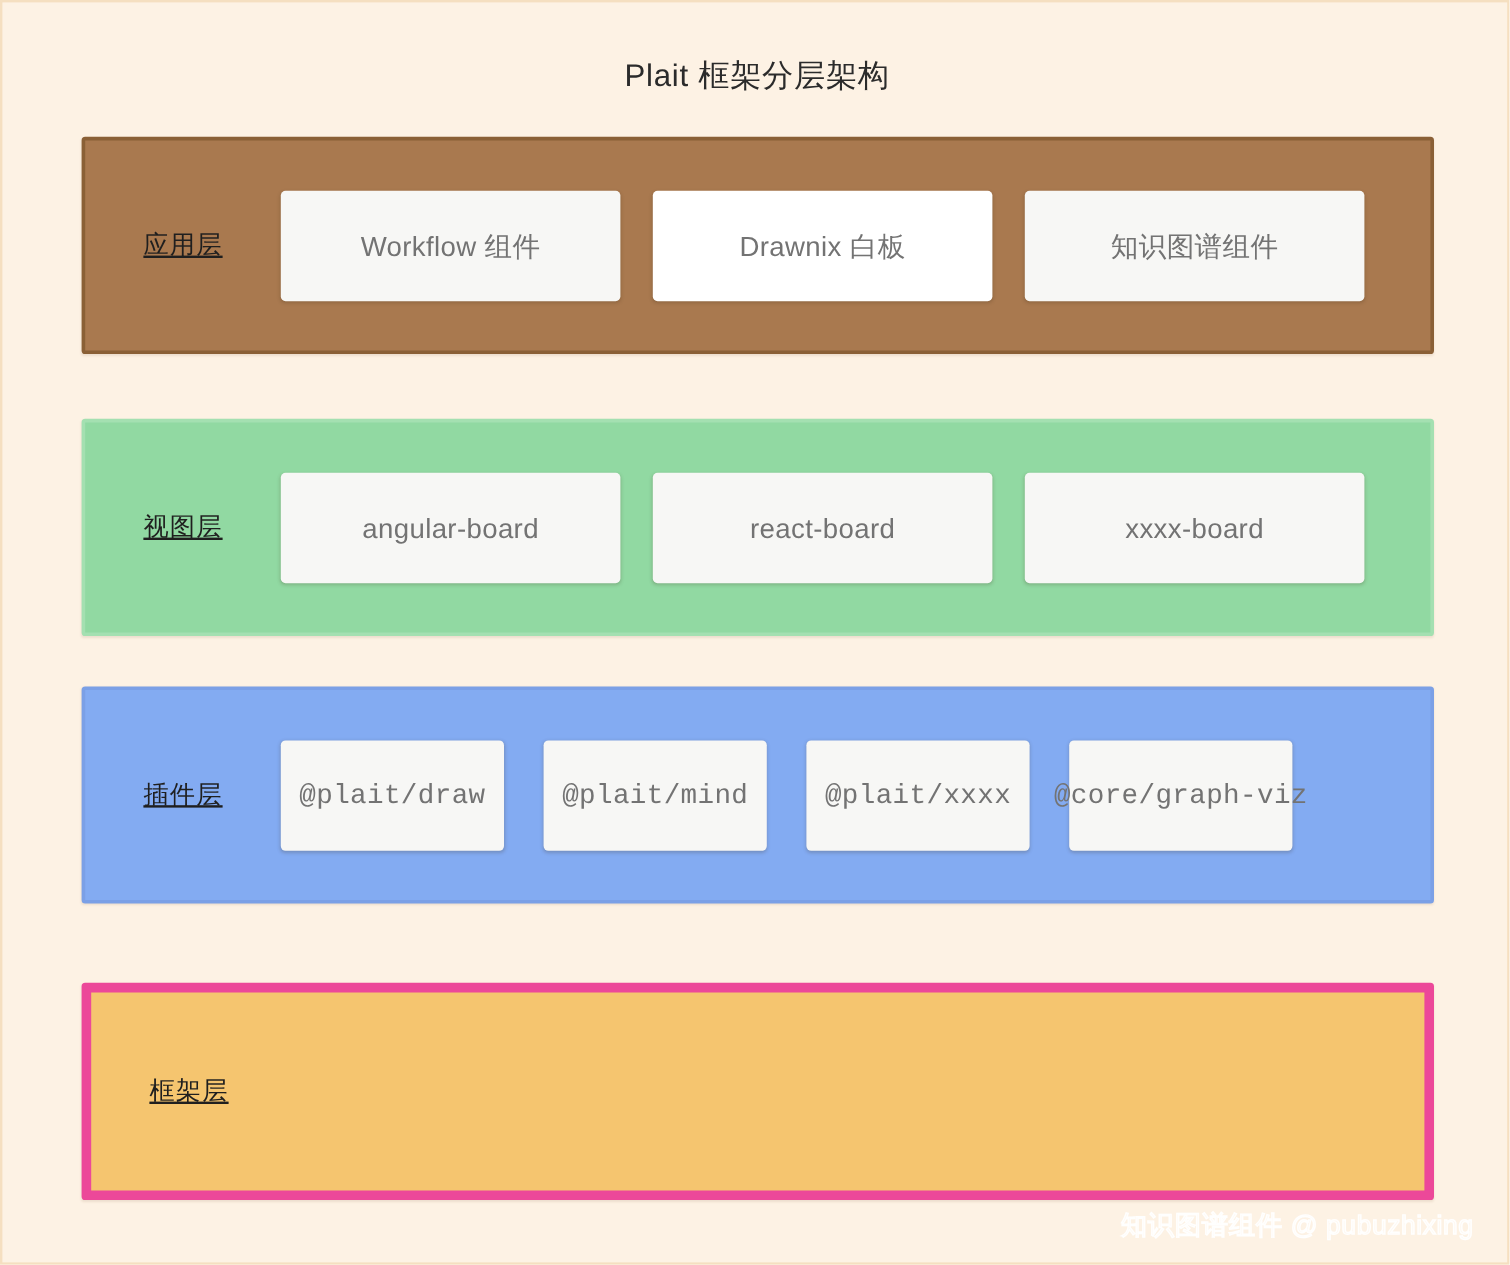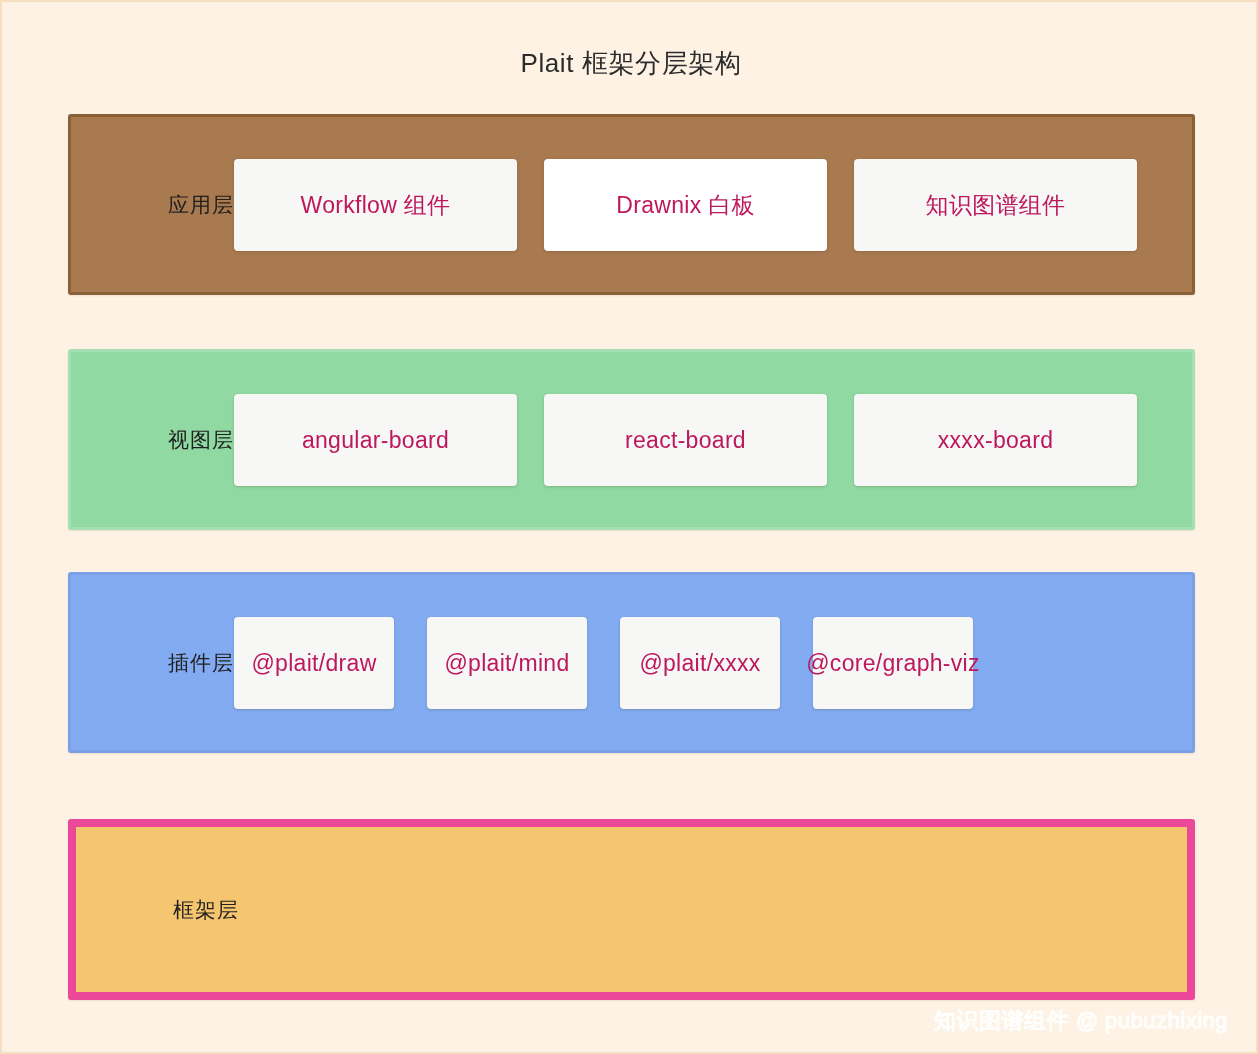--- a/index.html
+++ b/index.html
@@ -46,42 +46,43 @@
     border-radius: 3px;
     box-shadow: 0 1px 2px rgba(120, 85, 50, 0.12);
   }
 
   .layer-label {
     width: 163px;
     flex: 0 0 163px;
     font-size: 21px;
     line-height: 28px;
     color: #1f1f1f;
-    text-align: right;
+    text-align: center;
     letter-spacing: 1px;
     white-space: nowrap;
+    text-decoration: underline;
   }
 
   .cards {
     flex: 1 1 auto;
     display: flex;
     align-items: center;
     height: 100%;
   }
 
   .card {
     height: 92px;
     display: flex;
     align-items: center;
     justify-content: center;
     background: #f7f7f5;
     border-radius: 4px;
     font-size: 23px;
     line-height: 30px;
-    color: #be185d;
+    color: #737373;
     letter-spacing: 0.3px;
     white-space: nowrap;
     box-shadow: 0 1px 3px rgba(60, 45, 25, 0.22);
   }
 
   .card.bright { background: #ffffff; }
 
   
   #layer-app {
     top: 112px;
@@ -103,21 +104,21 @@
   #layer-view .card { width: 283px; }
 
   
   #layer-plugin {
     top: 570px;
     height: 181px;
     background: #83abf2;
     border: 3px solid #7ba0e6;
   }
   #layer-plugin .cards { gap: 33px; padding-right: 60px; }
-  #layer-plugin .card { width: 160px; }
+  #layer-plugin .card { width: 186px; font-family: Liberation Mono, monospace; }
 
   
   #layer-framework {
     top: 817px;
     height: 181px;
     background: #f5c56f;
     border: 8px solid #ec4899;
   }
   #layer-framework .cards { gap: 27px; padding-right: 60px; }
   #layer-framework .card { width: 283px; }

